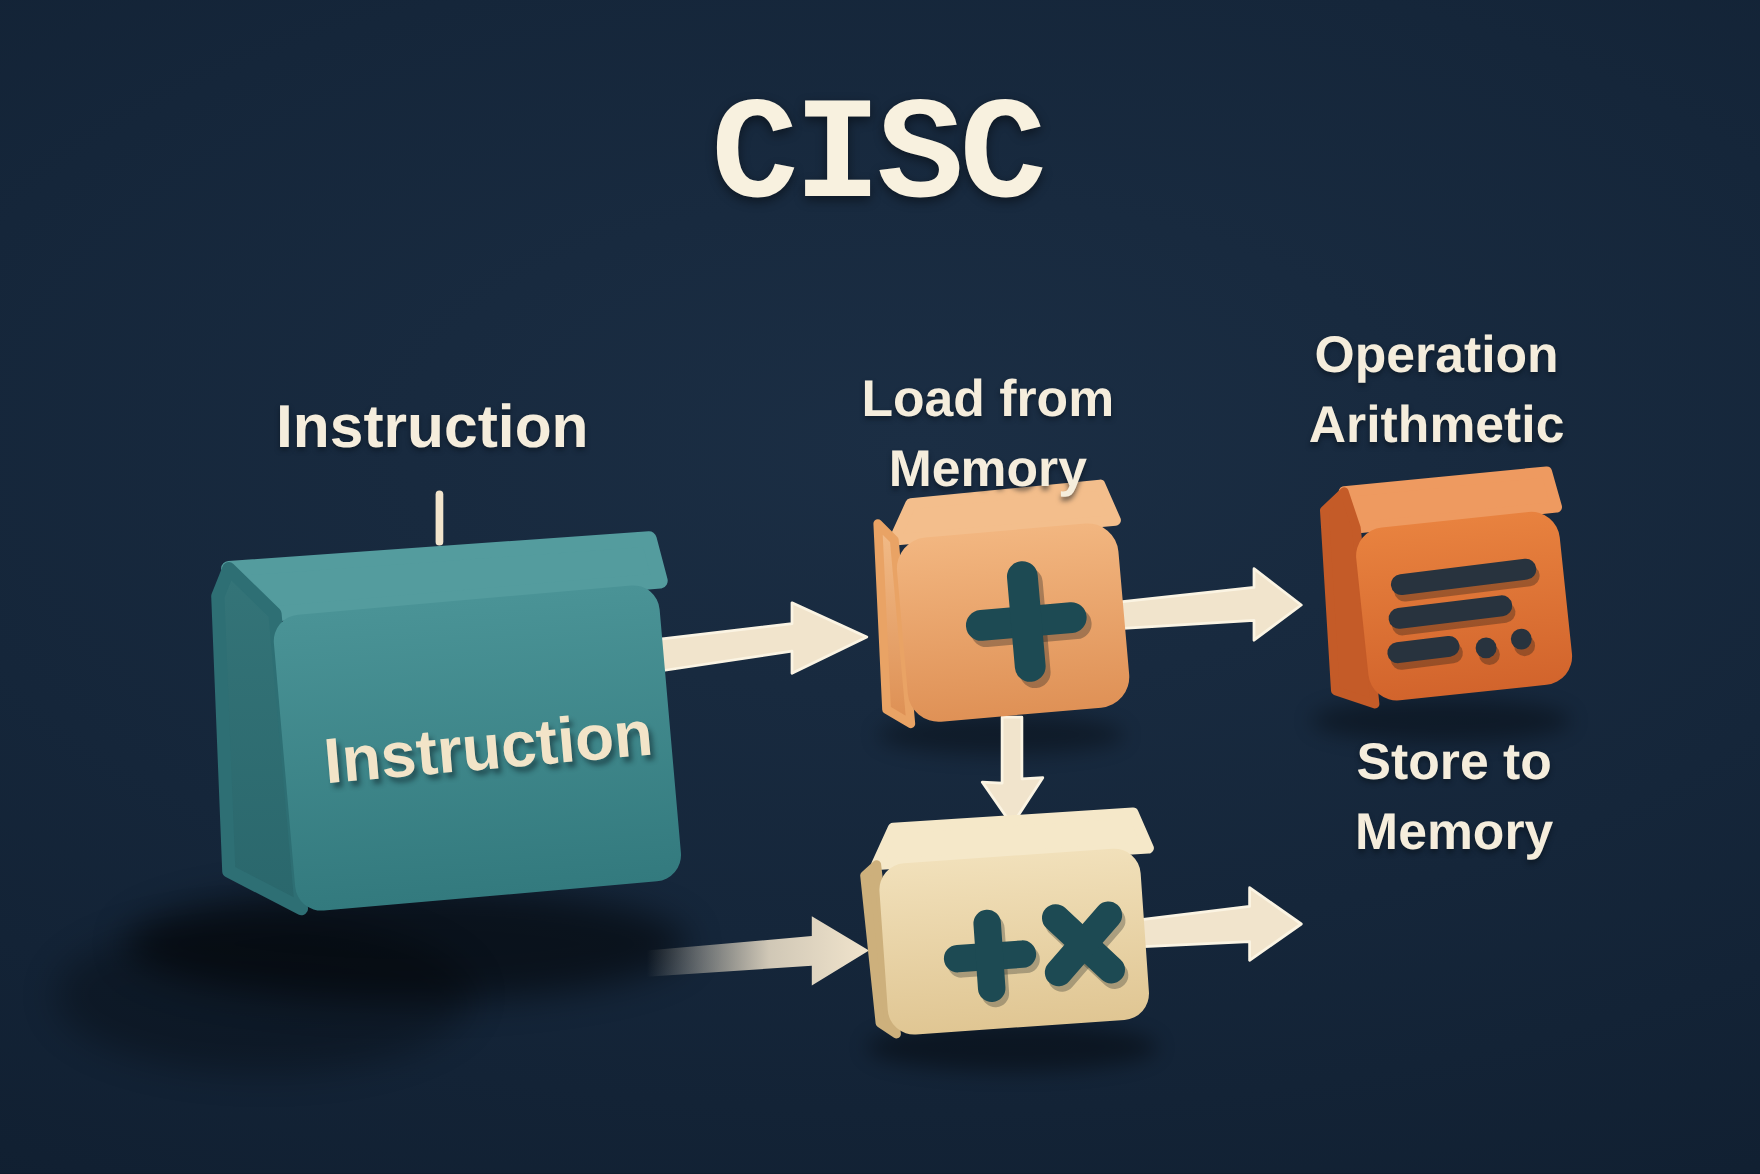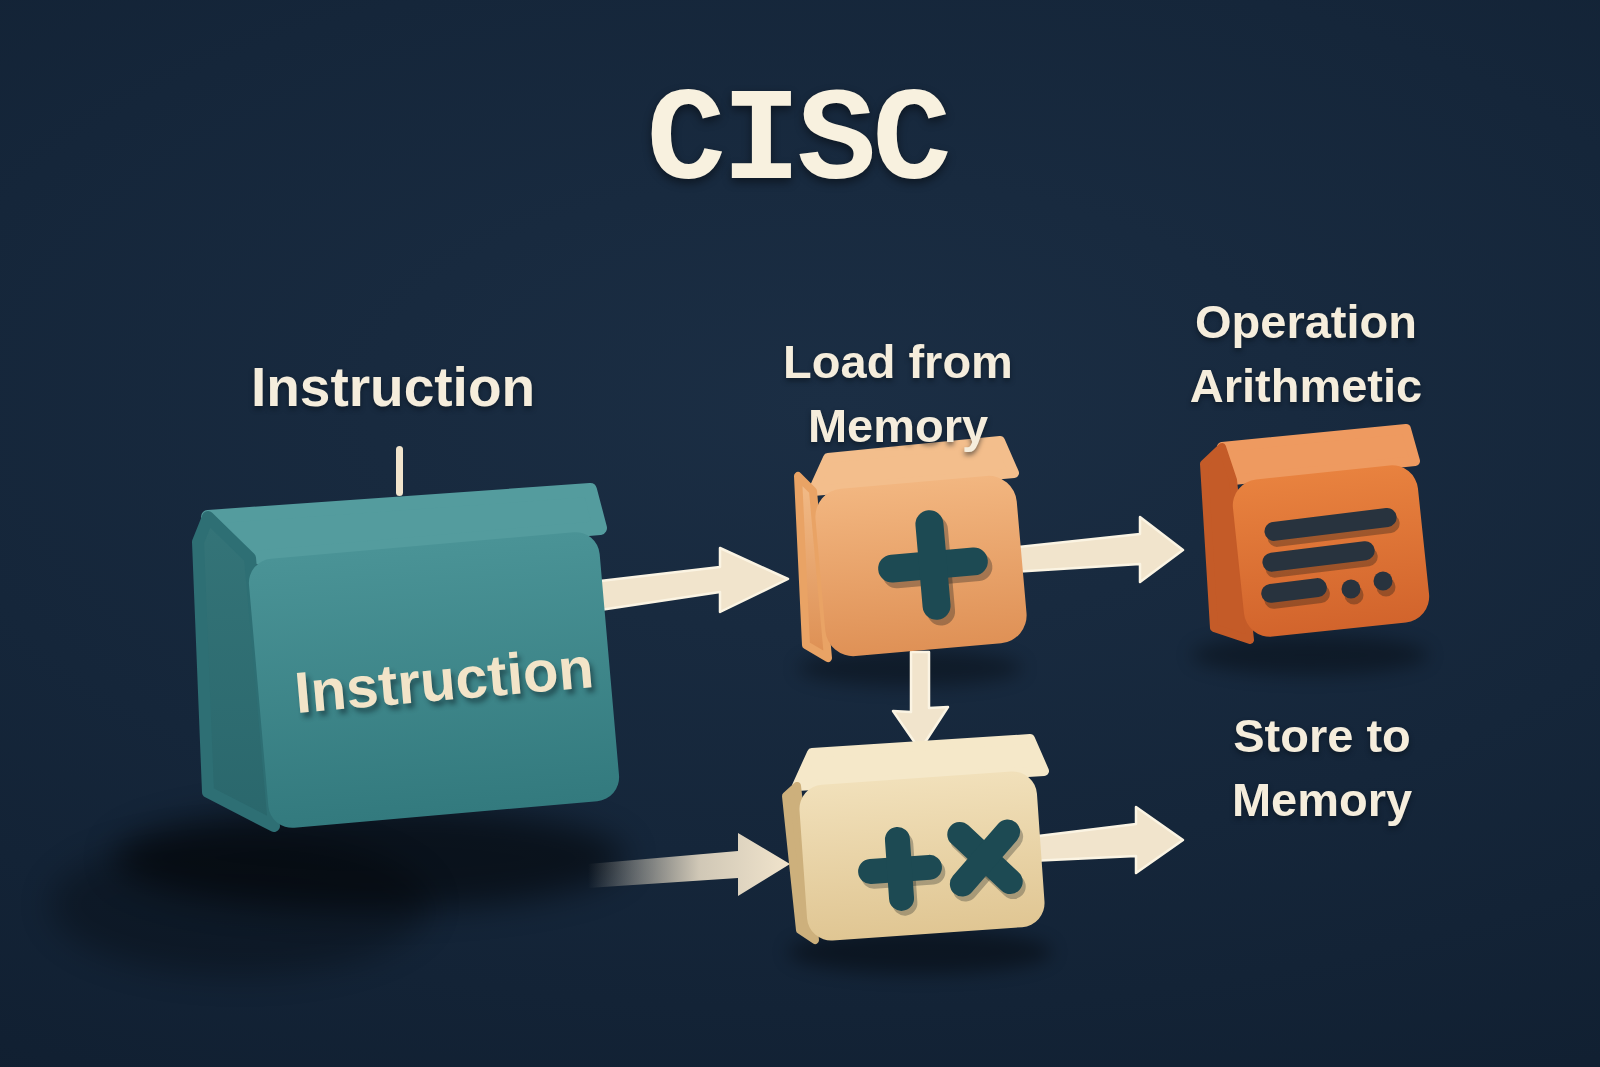--- a/index.html
+++ b/index.html
@@ -23,21 +23,21 @@
   .label{
     position:absolute;transform:translateX(-50%);
     color:#f5eddc;font-weight:700;text-align:center;
     line-height:1.36;white-space:nowrap;
     text-shadow:0 3px 5px rgba(8,16,26,0.55);
   }
   .label span{display:block;}
   #lbl-instruction{left:393px;top:350px;font-size:55px;}
   #lbl-load{left:898px;top:290px;font-size:47px;margin-top:40px;}
   #lbl-arith{left:1306px;top:290px;font-size:47px;}
-  #lbl-store{left:1322px;top:704px;font-size:47px;}
+  #lbl-store{left:1322px;top:660px;font-size:47px;}
   .box-text{
     position:absolute;left:444px;top:646px;
     transform:translateX(-50%) rotate(-5deg);
     font-size:58px;font-weight:700;color:#f2e4c8;
     text-shadow:3px 5px 5px rgba(8,25,30,0.45);
     white-space:nowrap;
   }
   .watermark{
     position:absolute;right:40px;top:992px;
     font-size:38px;font-weight:700;color:#dcdddd;

